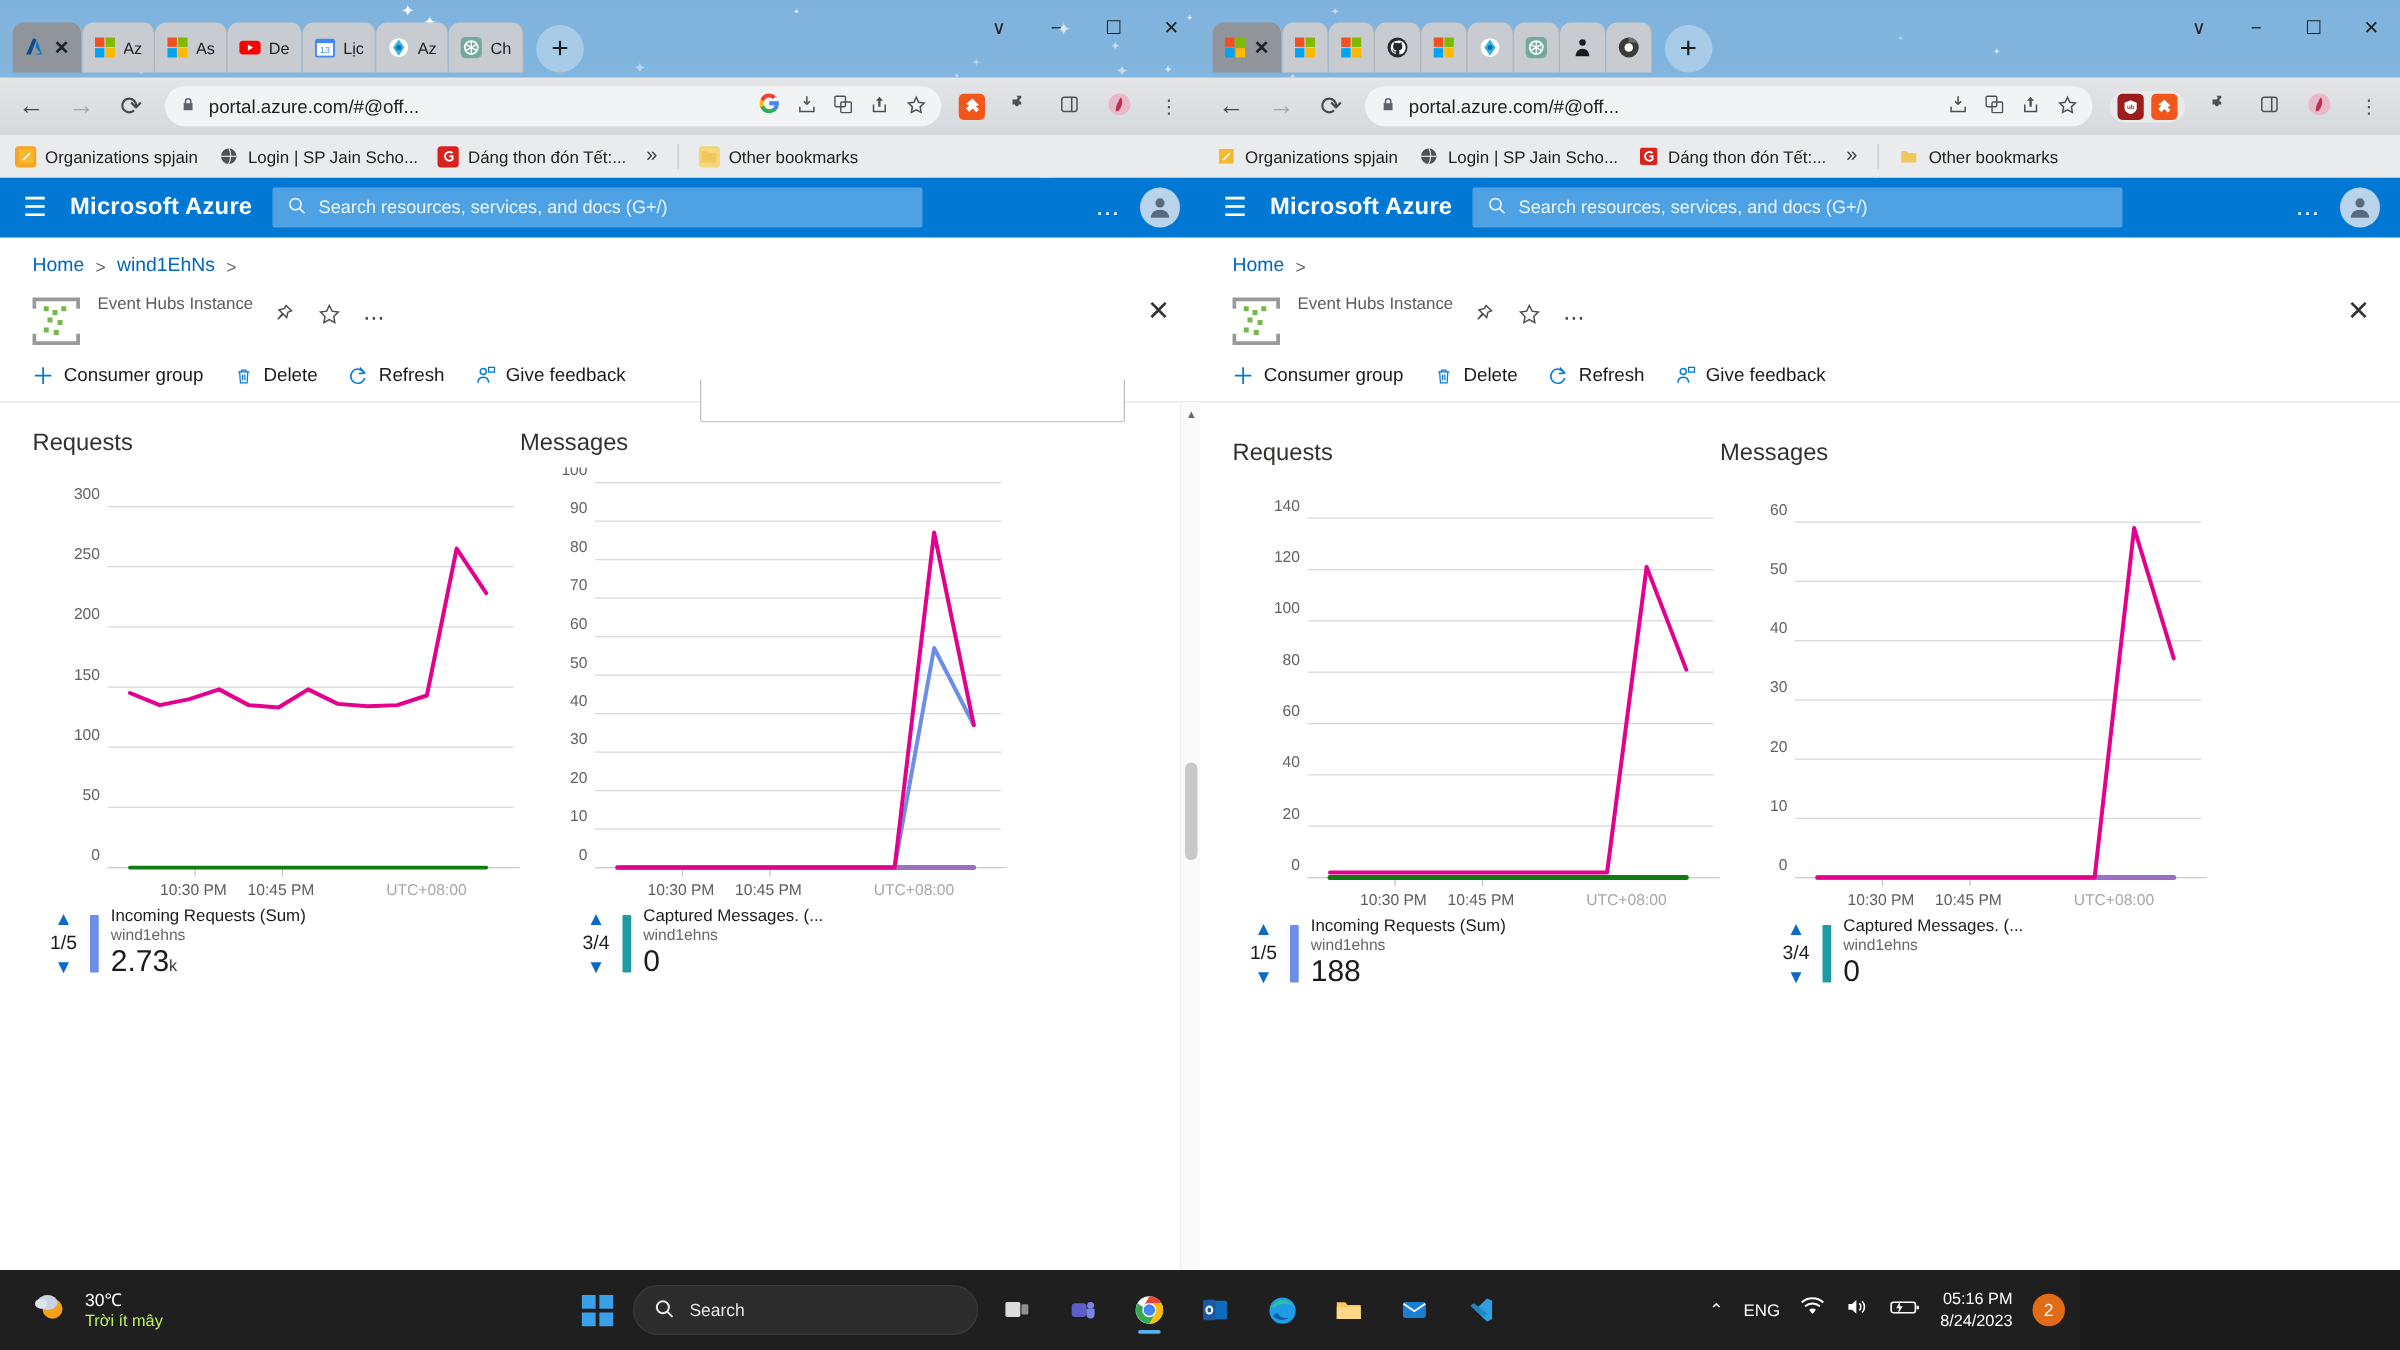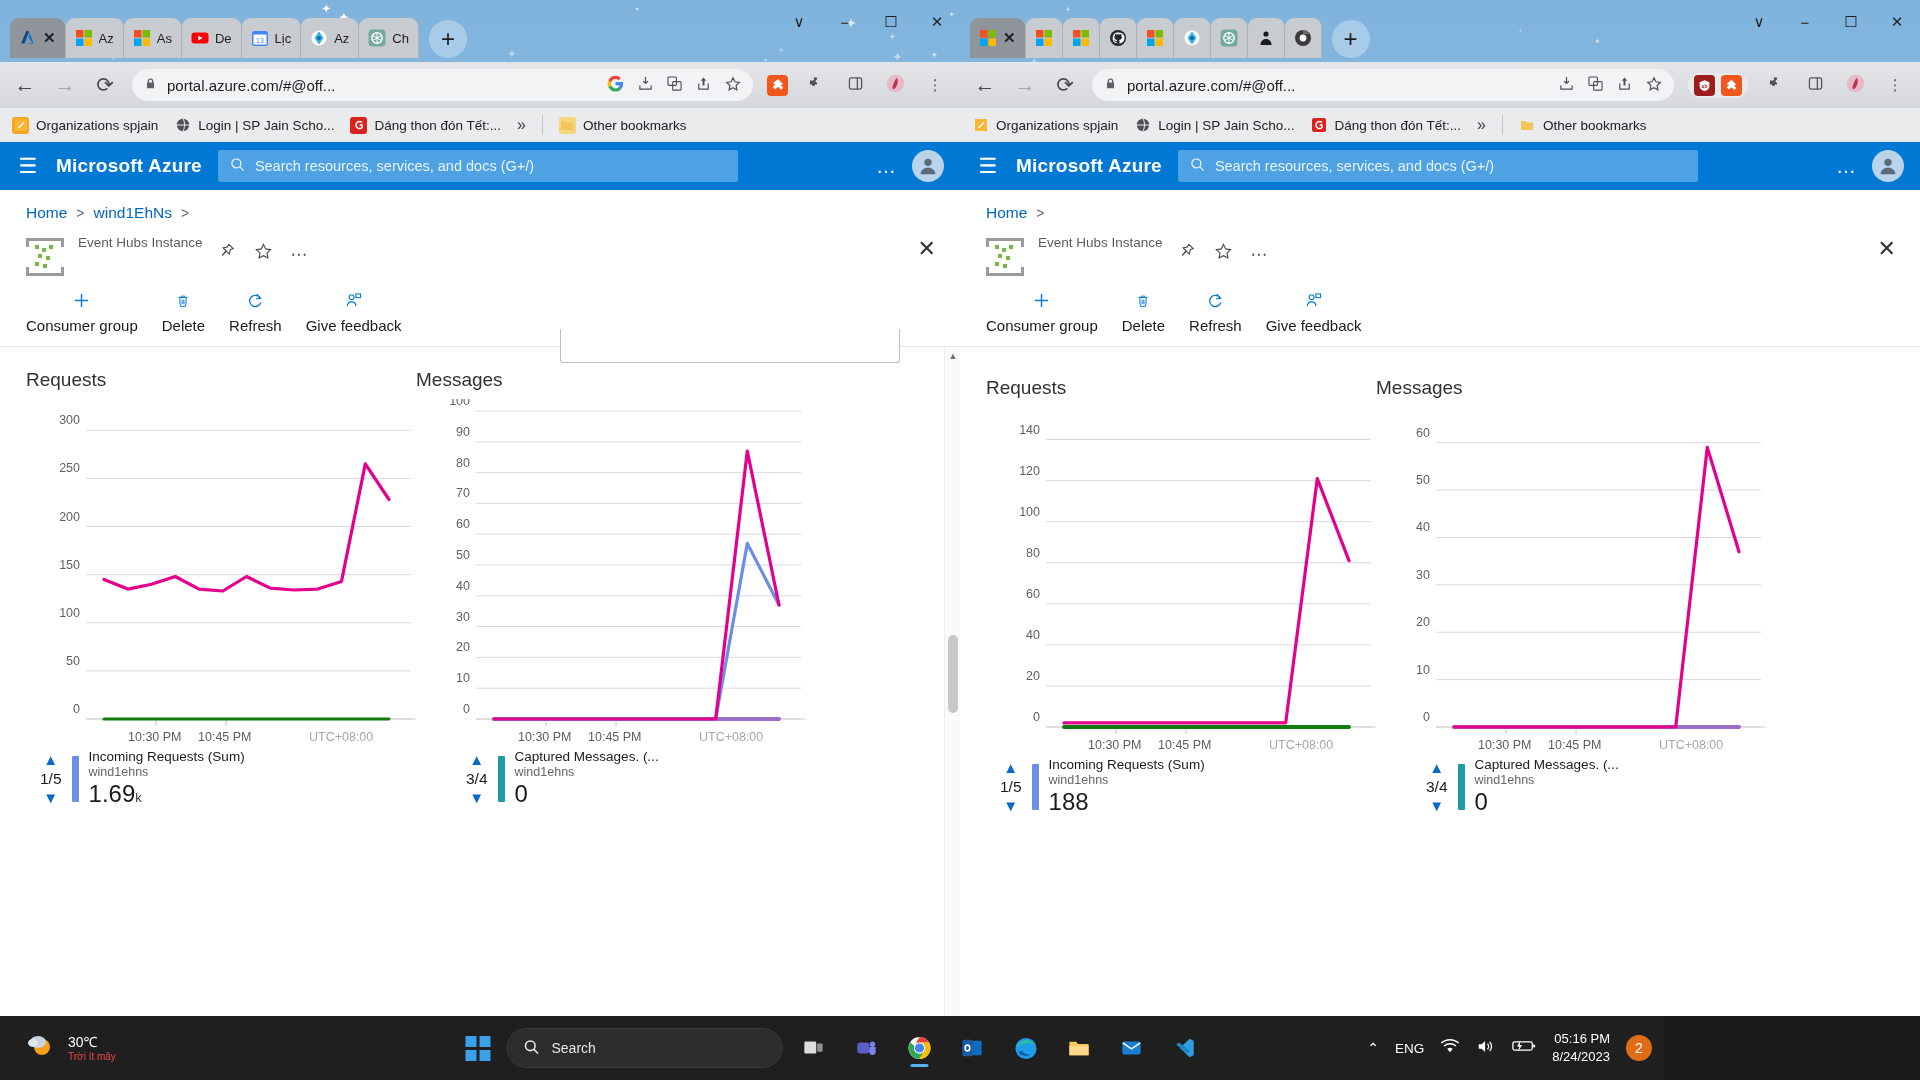--- a/index.html
+++ b/index.html
@@ -86,21 +86,21 @@
   .hicon .brk { position:absolute; inset:0; border:3px solid #9a9a9a; }
   .hicon .brkmid { position:absolute; left:-1px; right:-1px; top:9px; height:20px; background:#fff;}
   .hicon .dots2 { position:absolute; left:9px; top:7px; width:22px; height:24px;}
   .hicon .d { position:absolute; width:4px;height:4px;background:#7ab648;}
   .htitle { font-size:31px; font-weight:400; color:#1b1b1b; line-height:1.05; letter-spacing:-.3px;}
   .hsub { font-size:13.5px; color:#5c5c5c; margin-top:5px;}
   .hactions { display:flex; align-items:center; gap:18px; margin-left:14px; margin-top:12px; color:#444; font-size:17px;}
   .hclose { position:absolute; right:24px; top:14px; font-size:22px; color:#333;}
 
   .cmdbar { display:flex; align-items:center; gap:24px; padding: 16px 26px 12px 26px; font-size:15px; color:#1b1b1b;}
-  .cmd { display:flex; align-items:center; gap:8px;flex-direction:column;}
+  .cmd { display:flex; align-items:center; gap:8px;}
   .cmd .ci { color:#0078d4; font-size:17px; display:flex; align-items:center;}
 
   .contentArea { position:relative; border-top:1px solid #e6e6e6; margin: 0 0 0 0; height: 100%; }
   .timepill {
     position:absolute; border:1px solid #bdbdbd; border-radius:3px; height:34px;
     display:flex; align-items:center; gap:26px; padding:0 18px; font-size:14px; color:#333; background:#fff;
   }
 
   .charts { display:flex; gap:0; padding: 12px 0 0 0; }
   .chartwrap { position:relative; }
@@ -124,21 +124,21 @@
   .legval .u { font-size:13px; color:#3a3a3a; }
 
   .scrollbar { position:absolute; right:0; top:0; width:16px; bottom:0; background:#fafafa; border-left:1px solid #eee;}
   .scrollbar .thumb { position:absolute; left:3px; width:10px; background:#c8c8c8; border-radius:5px;}
   .scrollbar .arr { position:absolute; left:0; width:16px; height:18px; display:flex; align-items:center; justify-content:center; color:#6b6b6b; font-size:9px;}
 
   
   .taskbar { position:absolute; left:0; bottom:0; width:1664px; height:64px; background:#1f1f1f; display:flex; align-items:center;}
   .weather { display:flex; align-items:center; gap:10px; margin-left:24px; color:#fff;}
   .wtemp { font-size:14px; line-height:1.25;}
-  .wdesc { font-size:10px; color:#ef4444;}
+  .wdesc { font-size:13px; color:#bef264;}
   .tbcenter { position:absolute; left:50%; transform:translateX(-50%); display:flex; align-items:center; gap:9px;}
   .startb { width:40px;height:40px;display:flex;align-items:center;justify-content:center;}
   .winlogo { display:grid; grid-template-columns:11px 11px; grid-template-rows:11px 11px; gap:3px;}
   .winlogo i { display:block; background:#3aa0e8;}
   .tbsearch { width:276px;height:40px;border-radius:20px;background:#2c2c2c;display:flex;align-items:center;gap:12px;padding:0 16px;color:#e6e6e6;font-size:14px;border:1px solid #3a3a3a;}
   .tbapp { width:44px;height:44px;display:flex;align-items:center;justify-content:center;position:relative;}
   .tbapp.act::after{ content:''; position:absolute; bottom:3px; left:13px; width:18px; height:3px; border-radius:2px; background:#59b0f0;}
   .tray { position:absolute; right:12px; display:flex; align-items:center; gap:16px; color:#fff;}
   .clock { font-size:13px; line-height:1.35; text-align:right;}
   .badge { width:26px;height:26px;border-radius:50%;background:#e06c18;color:#fff;font-size:14px;display:flex;align-items:center;justify-content:center;}
@@ -638,21 +638,21 @@
           <div class="legblock" style="width:330px;">
             <div class="pager">
               <span class="car">▲</span>
               <span class="frac">1/5</span>
               <span class="car">▼</span>
             </div>
             <span class="legbar" style="background:#6b8ee8"></span>
             <div>
               <div class="legname">Incoming Requests (Sum)</div>
               <div class="legsub">wind1ehns</div>
-              <div class="legval"><span>1.69</span><span class="u">k</span></div>
+              <div class="legval"><span>2.73</span><span class="u">k</span></div>
             </div>
           </div>
           <div class="legblock" style="width:330px;">
             <div class="pager">
               <span class="car">▲</span>
               <span class="frac">3/4</span>
               <span class="car">▼</span>
             </div>
             <span class="legbar" style="background:#1d9aa2"></span>
             <div>

